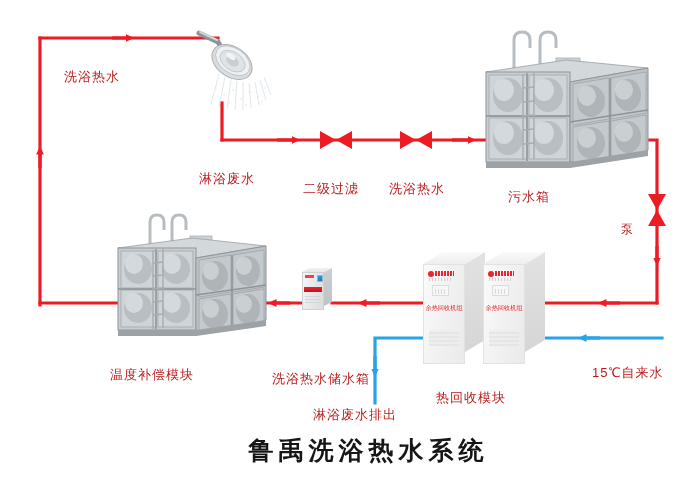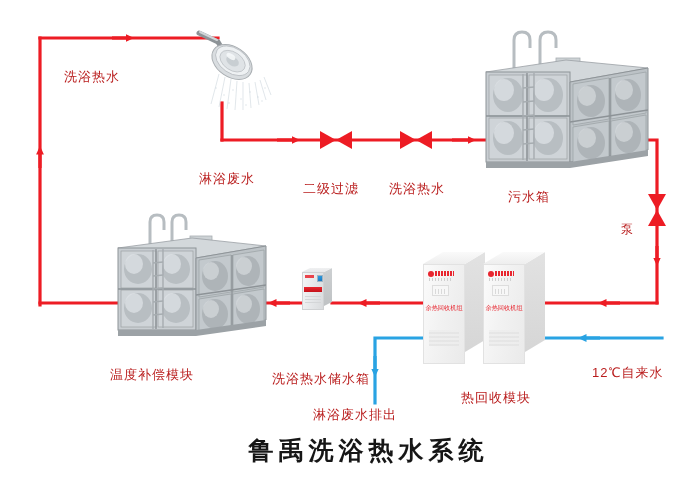--- a/index.html
+++ b/index.html
@@ -420,21 +420,21 @@
   <div class="lbl lbl-13" style="left:389px;top:162px;">洗浴热水</div>
 
   <div class="lbl lbl-13" style="left:508px;top:170px;">污水箱</div>
 
   <div class="lbl lbl-12" style="left:621px;top:203px;">泵</div>
 
   <div class="lbl lbl-13" style="left:110px;top:348px;">温度补偿模块</div>
 
   <div class="lbl lbl-13" style="left:272px;top:352px;">洗浴热水储水箱</div>
 
-  <div class="lbl lbl-13" style="left:461px;top:371px;">热回收模块</div>
-
-  <div class="lbl lbl-13" style="left:592px;top:346px;">12℃自来水</div>
+  <div class="lbl lbl-13" style="left:436px;top:371px;">热回收模块</div>
+
+  <div class="lbl lbl-13" style="left:592px;top:346px;">15℃自来水</div>
 
   <div class="lbl lbl-13" style="left:313px;top:388px;">淋浴废水排出</div>
 
   <div id="title">鲁禹洗浴热水系统</div>
 
 </div>
 
 </body></html>

